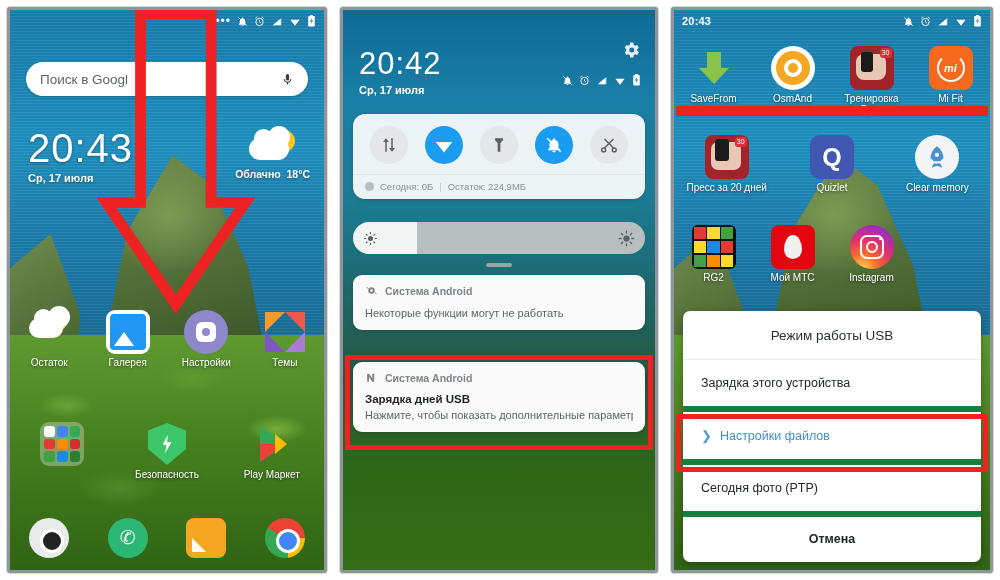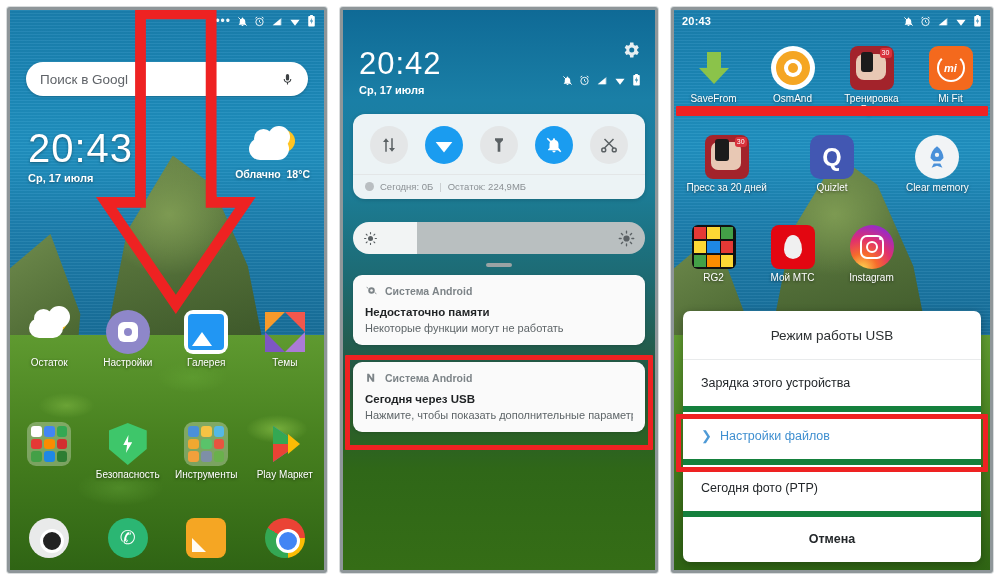--- a/index.html
+++ b/index.html
@@ -267,31 +267,31 @@
       <div class="appcell">
         <div class="ic ic-weather">
             <div class="wicon" style="width:44px;height:34px">
               <div class="sun" style="right:4px;top:0"></div>
               <div class="cloud" style="left:2px;top:8px;width:34px;height:20px"></div>
             </div>
           </div>
         <div class="lbl">Остаток</div>
       </div>
       <div class="appcell">
-        <div class="ic ic-settings">
-            <div class="gearin"></div>
-          </div>
-        <div class="lbl">Настройки</div>
-      </div>
-      <div class="appcell">
         <div class="ic ic-gallery">
             <div class="g1"></div>
             <div class="g2"></div>
           </div>
         <div class="lbl">Галерея</div>
+      </div>
+      <div class="appcell">
+        <div class="ic ic-settings">
+            <div class="gearin"></div>
+          </div>
+        <div class="lbl">Настройки</div>
       </div>
       <div class="appcell">
         <div class="ic ic-themes">
             <i class="t1"></i>
             <i class="t2"></i>
             <i class="t3"></i>
             <i class="t4"></i>
           </div>
         <div class="lbl">Темы</div>
       </div>
@@ -311,34 +311,20 @@
             <i style="background:#2e7d32"></i>
         </div>
         <div class="lbl"></div>
       </div>
       <div class="appcell">
         <div class="ic ic-security">
             <div class="shield"></div>
             <div class="bolt"></div>
           </div>
         <div class="lbl">Безопасность</div>
-      </div>
-      <div class="appcell">
-        <div class="ic ic-folder">
-          <i style="background:#4a90d9"></i>
-            <i style="background:#f6c344"></i>
-            <i style="background:#55b8e6"></i>
-          <i style="background:#f0a830"></i>
-            <i style="background:#5ac36a"></i>
-            <i style="background:#e8543f"></i>
-          <i style="background:#f2a03c"></i>
-            <i style="background:#7e8fa6"></i>
-            <i style="background:#6ab04c"></i>
-        </div>
-        <div class="lbl">Инструменты</div>
       </div>
       <div class="appcell">
         <div class="ic ic-play">
             <i class="pt"></i>
             <i class="pg"></i>
             <i class="pr"></i>
             <i class="py"></i>
           </div>
         <div class="lbl">Play Маркет</div>
       </div>
@@ -458,32 +444,31 @@
 
     <div class="notif-card" id="notif1">
       <div class="notif-app">
         <svg width="13" height="13" viewBox="0 0 24 24">
             <circle cx="12" cy="12" r="6" fill="#7d8488"></circle>
             <circle cx="12" cy="12" r="2.4" fill="#fafafa"></circle>
             <path stroke="#7d8488" stroke-width="1.6" d="M3 6l3 2M21 18l-3-2"></path>
           </svg>
         <span>Система Android</span>
       </div>
-      <div class="notif-title">Недостаточно памяти</div>
       <div class="notif-body">Некоторые функции могут не работать</div>
     </div>
 
     <div class="notif-card" id="notif2">
       <div class="notif-app">
         <svg width="13" height="13" viewBox="0 0 24 24">
             <path fill="#7d8488" d="M4 20V5h3.5l6 9V5H17v15h-3.5l-6-9v9z"></path>
           </svg>
         <span>Система Android</span>
       </div>
-      <div class="notif-title">Сегодня через USB</div>
+      <div class="notif-title">Зарядка дней USB</div>
       <div class="notif-body">Нажмите, чтобы показать дополнительные параметр..</div>
     </div>
 
     <div class="redbox" style="left:2px; right:2px; top:345px; height:95px;"></div>
   </div>
 
   <div class="phone" id="phone3">
     <div class="wall">
       <div class="sea"></div>
         <div class="cliff2"></div>

